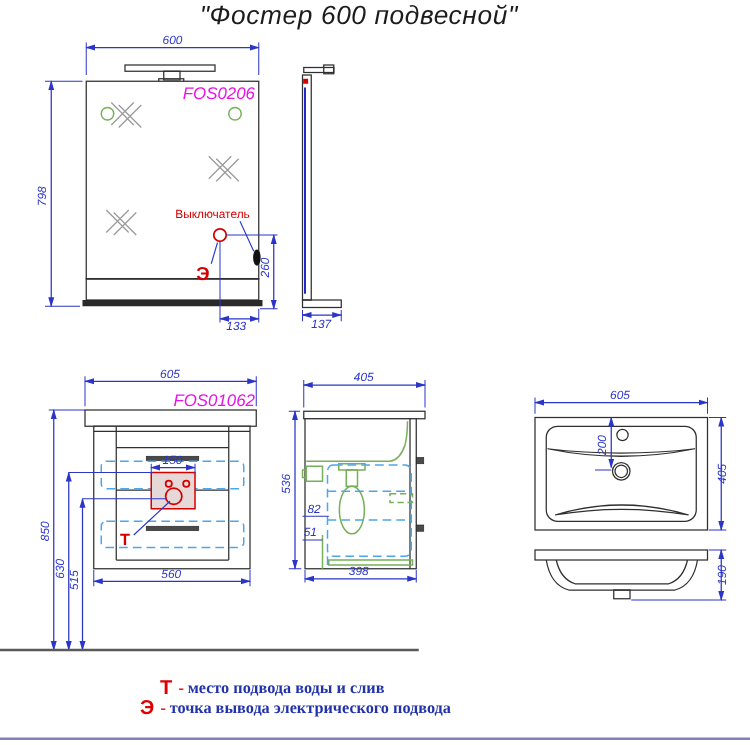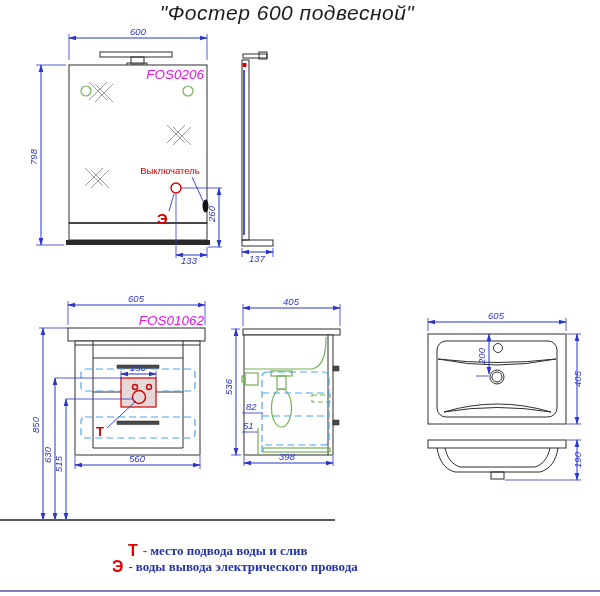--- a/index.html
+++ b/index.html
@@ -229,14 +229,14 @@
   </g>
 
   <line x1="0" y1="520" x2="335" y2="520" stroke="#5a5a5a" stroke-width="2"></line>
   <line x1="0" y1="591" x2="600" y2="591" stroke="#8080c0" stroke-width="2"></line>
 </svg>
 
 <div class="legend-line" style="left:128px; top:541px;">
   <span class="legend-sym">Т</span><span class="legend-sep">-</span><span class="legend-txt">место подвода воды и слив</span>
 </div>
 <div class="legend-line" style="left:112px; top:557px;">
-  <span class="legend-sym">Э</span><span class="legend-sep">-</span><span class="legend-txt">воды вывода электрического провода</span>
+  <span class="legend-sym">Э</span><span class="legend-sep">-</span><span class="legend-txt">точка вывода электрического подвода</span>
 </div>
 
 </body></html>

